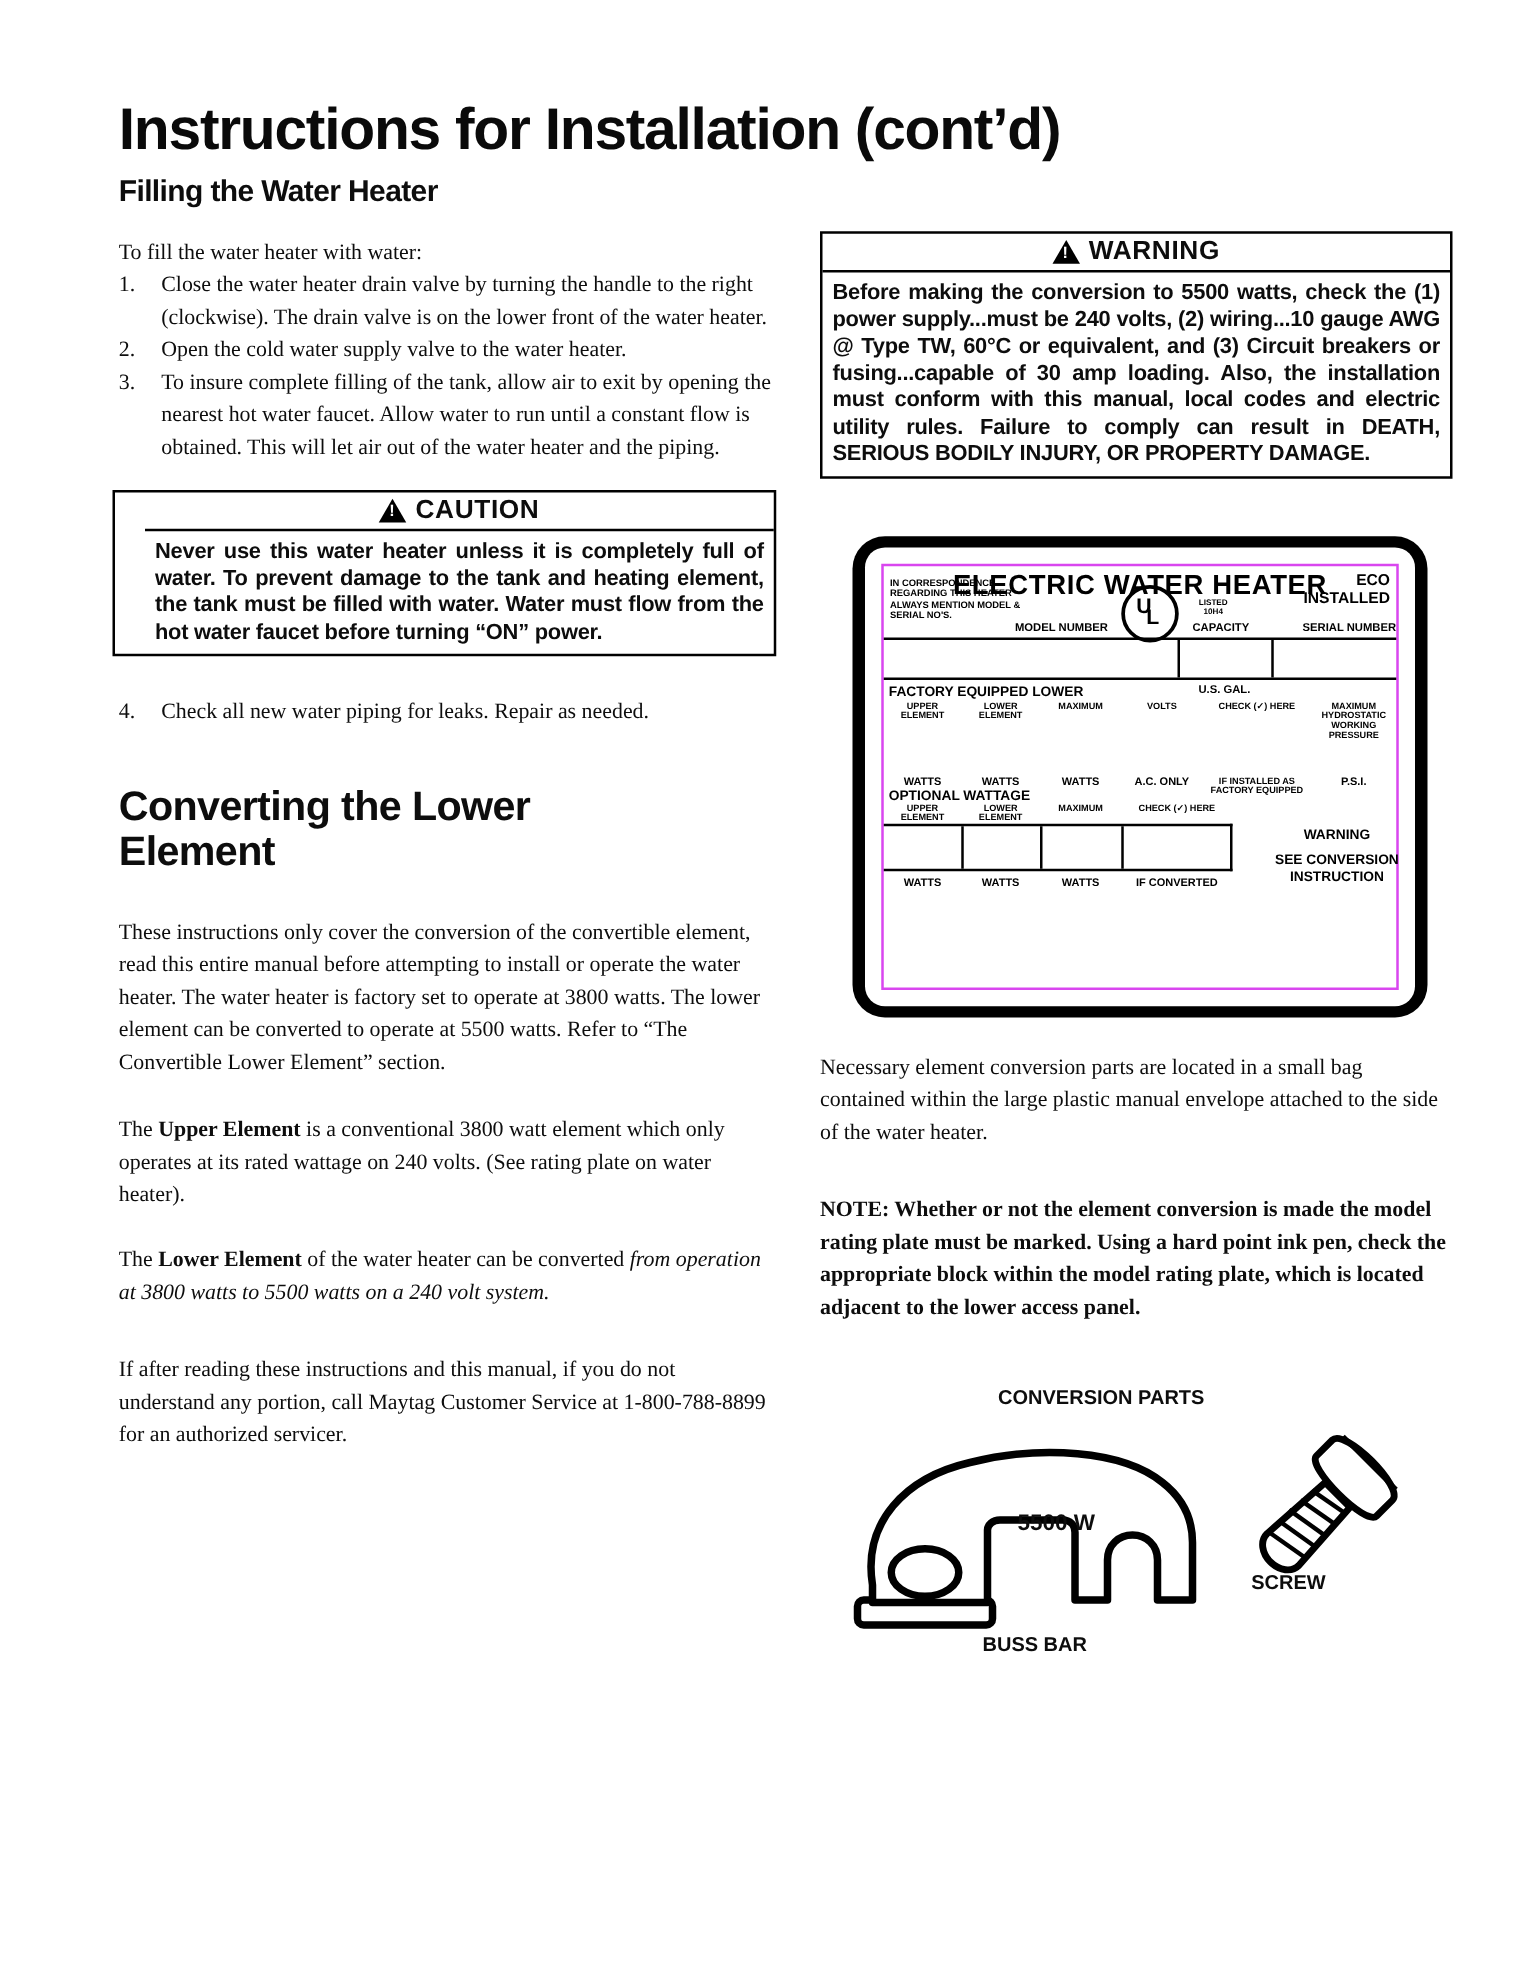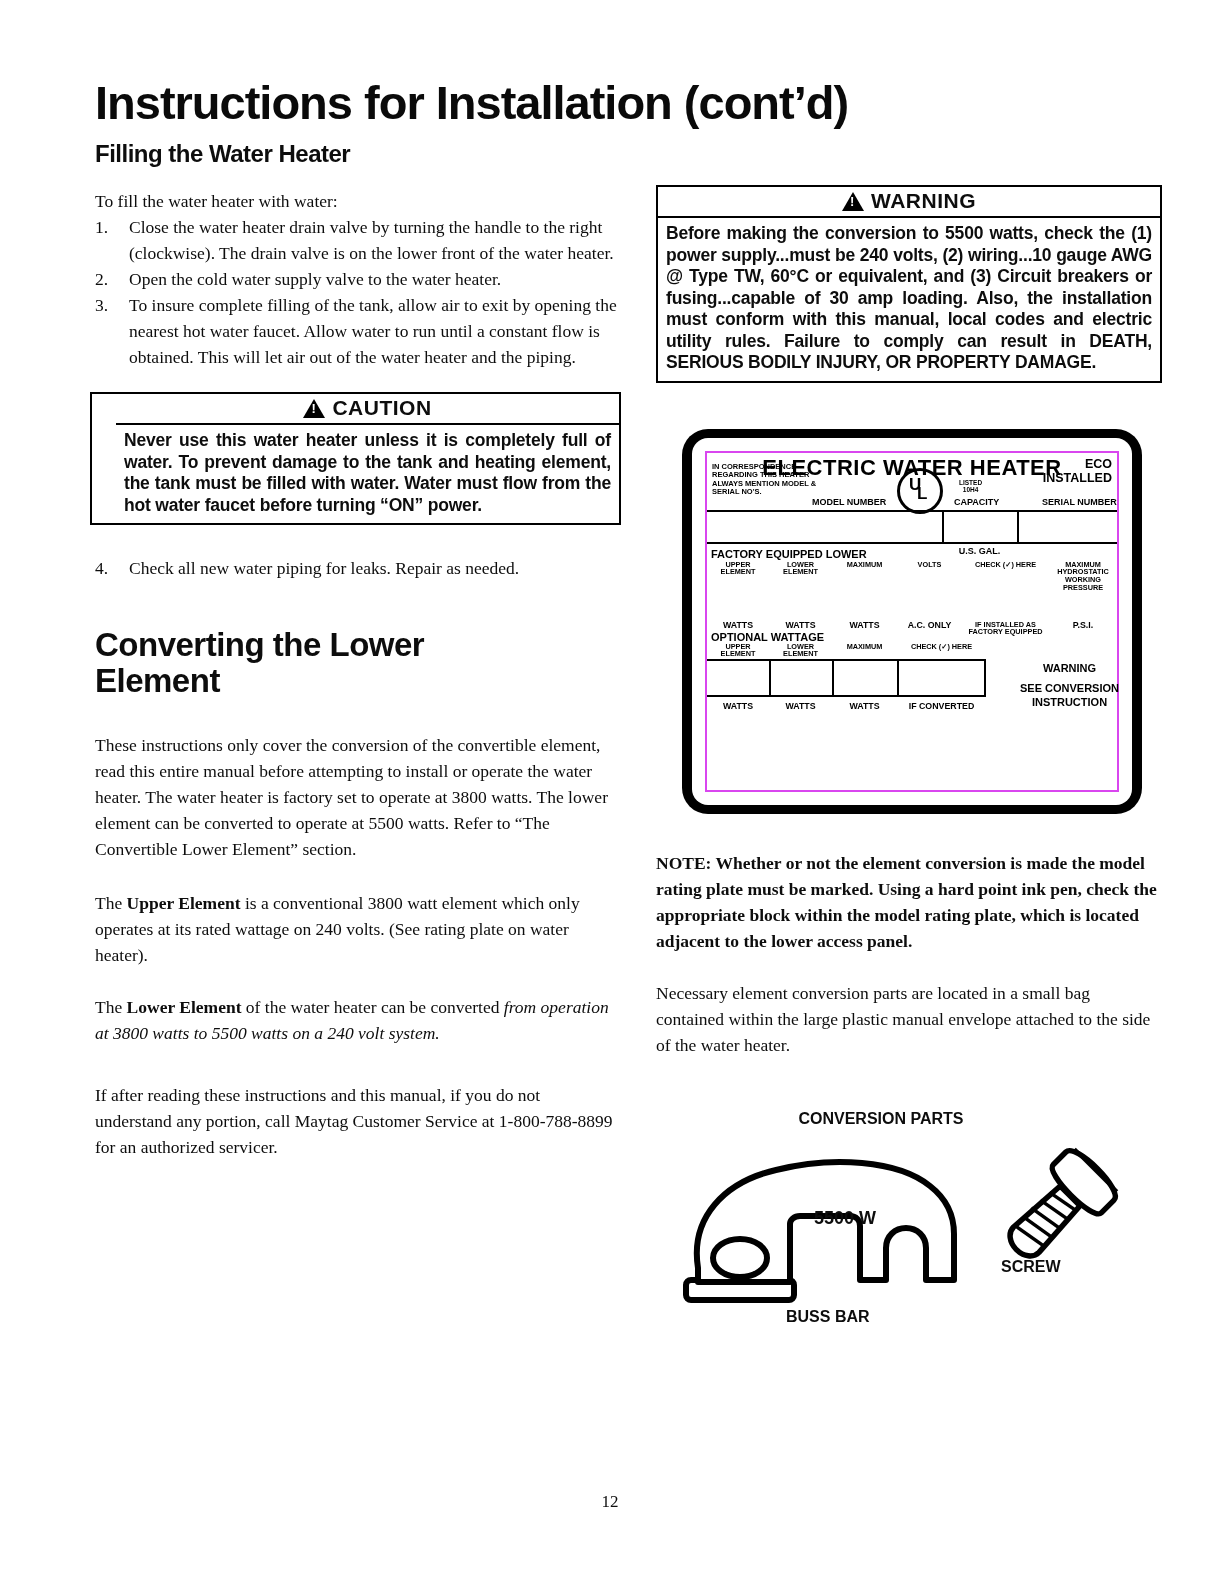--- a/index.html
+++ b/index.html
@@ -256,22 +256,22 @@
           <div class="plate-warn">
             <div>WARNING</div>
             <div class="see">SEE CONVERSION INSTRUCTION</div>
           </div>
 
 
         </div>
       </div>
     </div>
 
+    <p class="body-text para-tight">Necessary element conversion parts are located in a small bag contained within the large plastic manual envelope attached to the side of the water heater.</p>
     <p class="body-text bold" style="margin-top:36px;">NOTE: Whether or not the element conversion is made the model rating plate must be marked. Using a hard point ink pen, check the appropriate block within the model rating plate, which is located adjacent to the lower access panel.</p>
-    <p class="body-text para-tight">Necessary element conversion parts are located in a small bag contained within the large plastic manual envelope attached to the side of the water heater.</p>
 
     <div class="parts-block">
       <div class="parts-heading">CONVERSION PARTS</div>
       <div class="parts-canvas">
         <svg width="470" height="200" viewBox="0 0 470 200">
 
           <g stroke="#000" stroke-width="6" fill="#ffffff" stroke-linejoin="round">
             <rect x="10" y="140" width="108" height="20" rx="5"></rect>
             <path d="M22,142 L22,128 C14,78 48,42 100,30 C156,16 222,20 254,46 C272,60 278,76 278,94 L278,140 L250,140 L250,108 C250,96 241,88 230,88 C219,88 210,96 210,108 L210,140 L184,140 L184,86 C184,80 180,76 174,76 L124,76 C118,76 114,80 114,84 L114,142 Z"></path>
             <ellipse cx="64" cy="118" rx="27" ry="19"></ellipse>
@@ -289,15 +289,14 @@
           </g>
         </svg>
         <span class="lbl lbl-5500">5500 W</span>
         <span class="lbl lbl-screw">SCREW</span>
         <span class="lbl lbl-bussbar">BUSS BAR</span>
       </div>
     </div>
 
   </div>
 
-  <div class="page-num">12</div>
 
 </div>
 
 </body></html>

